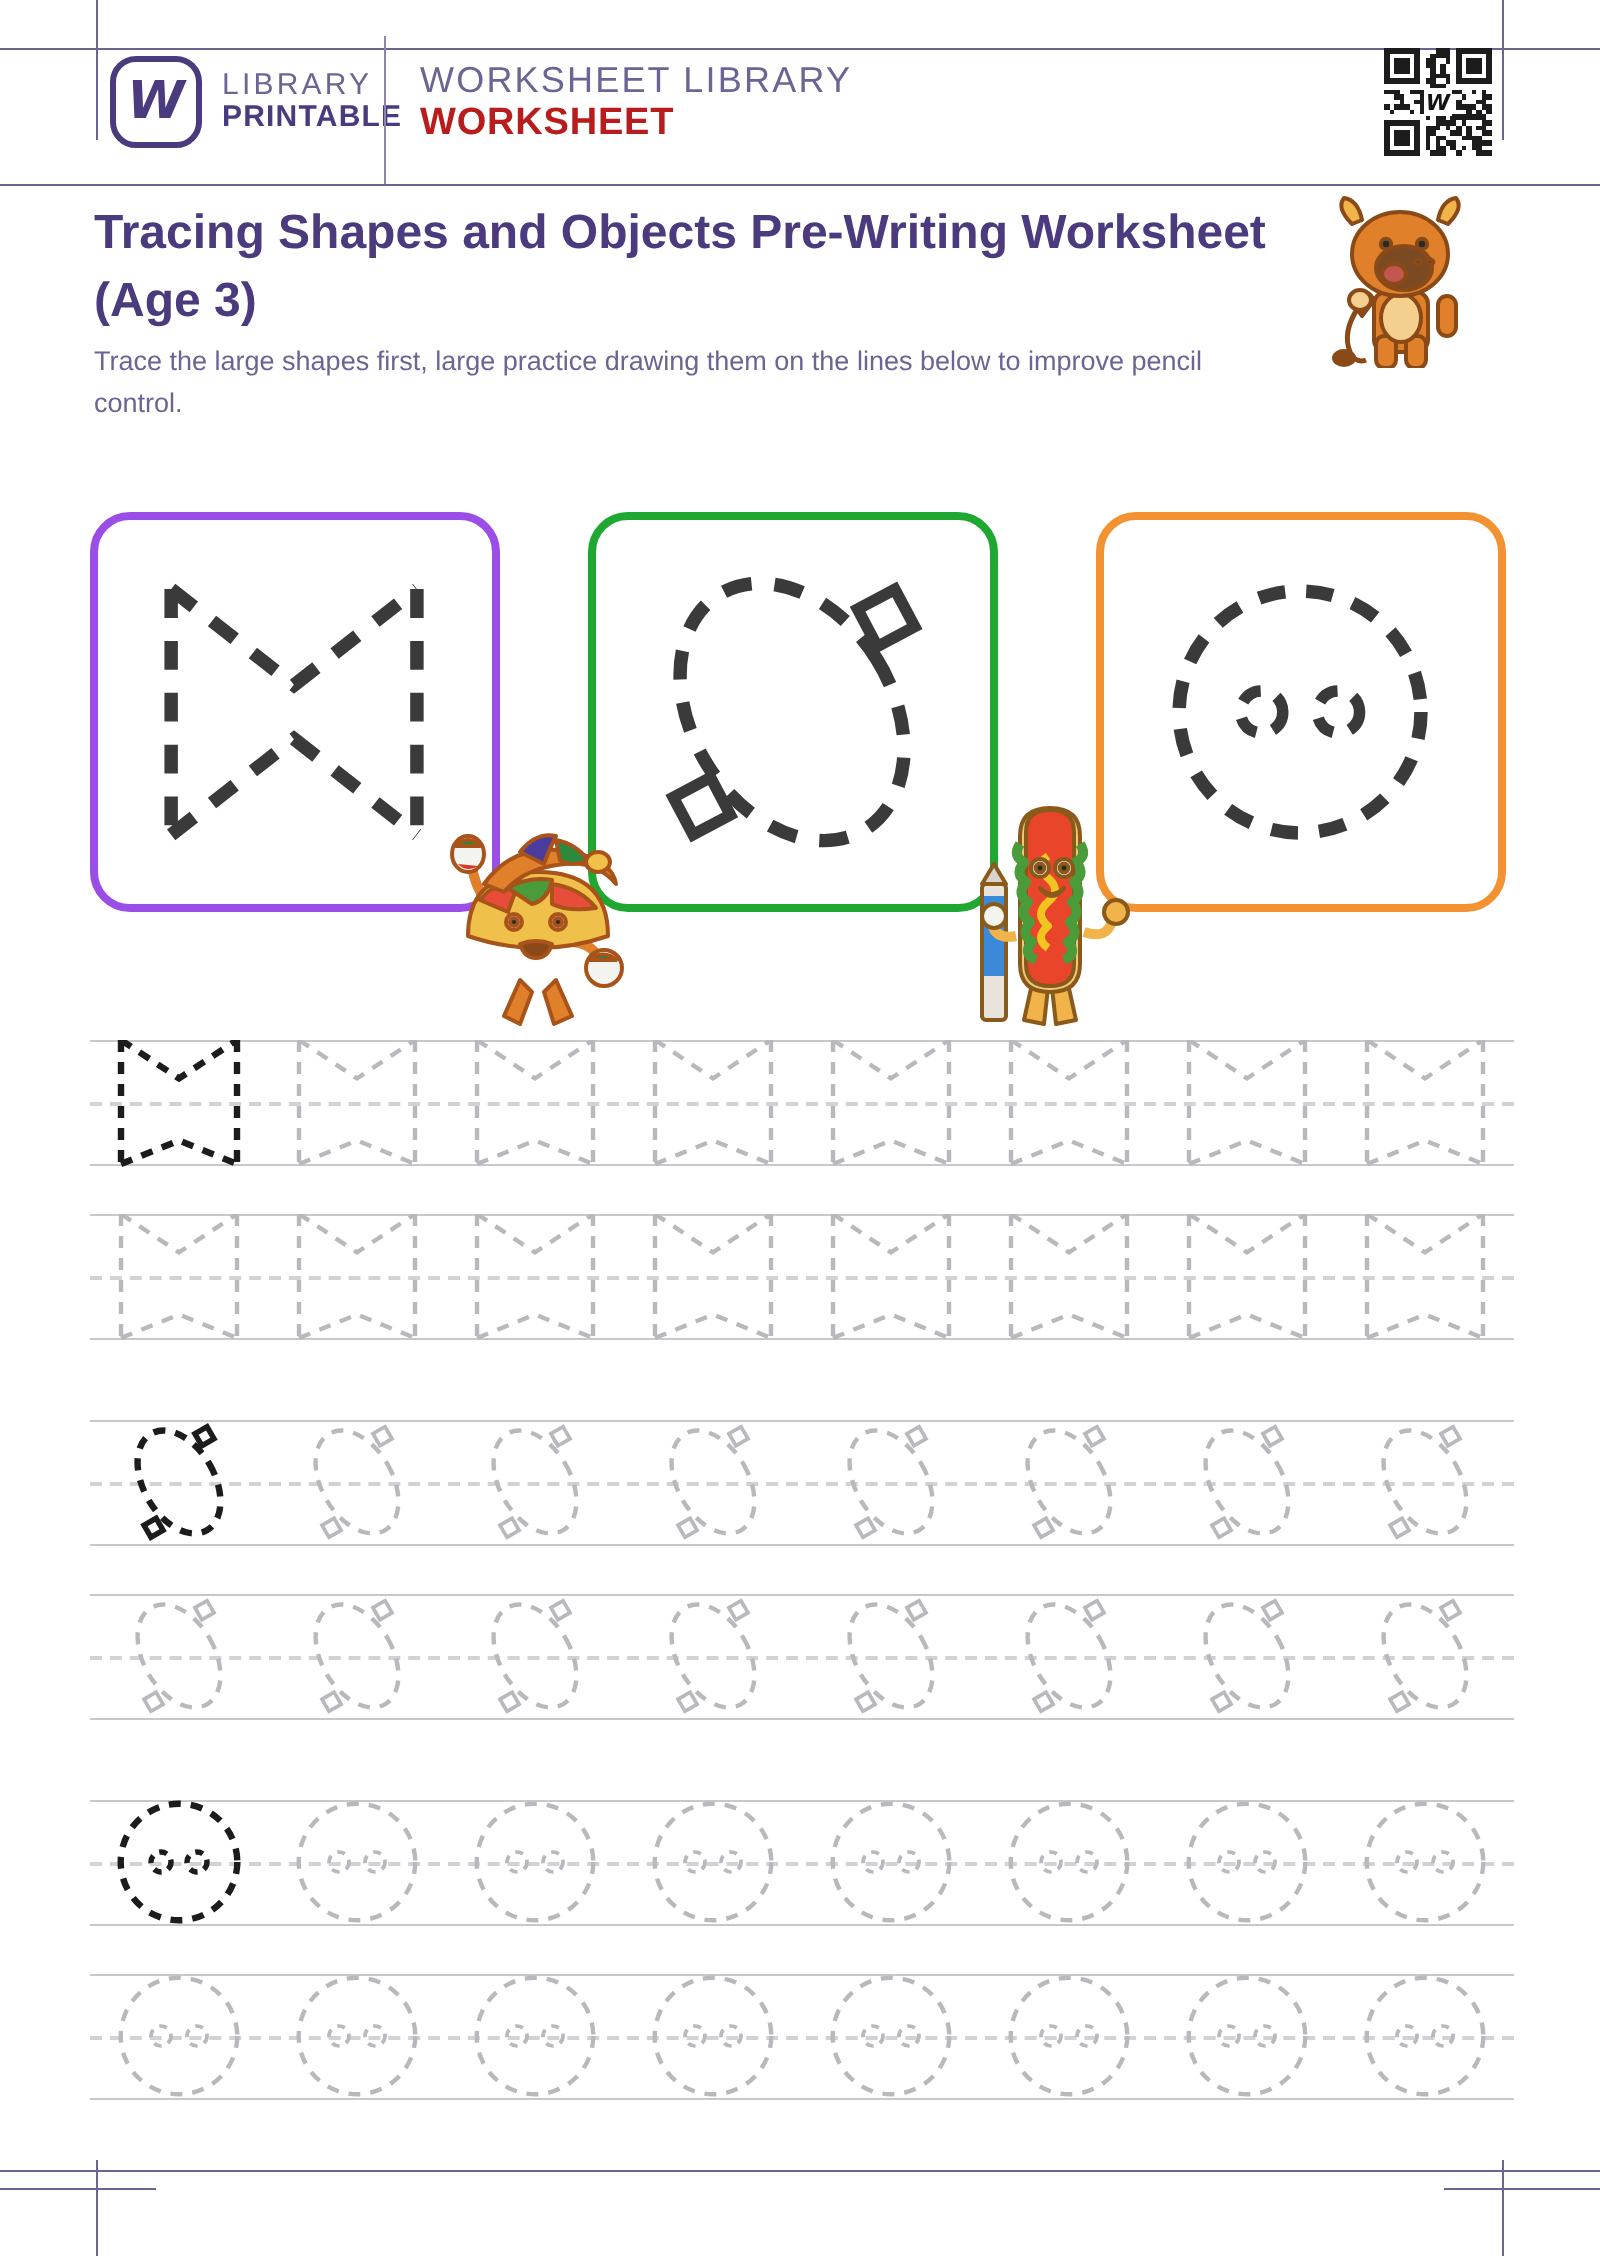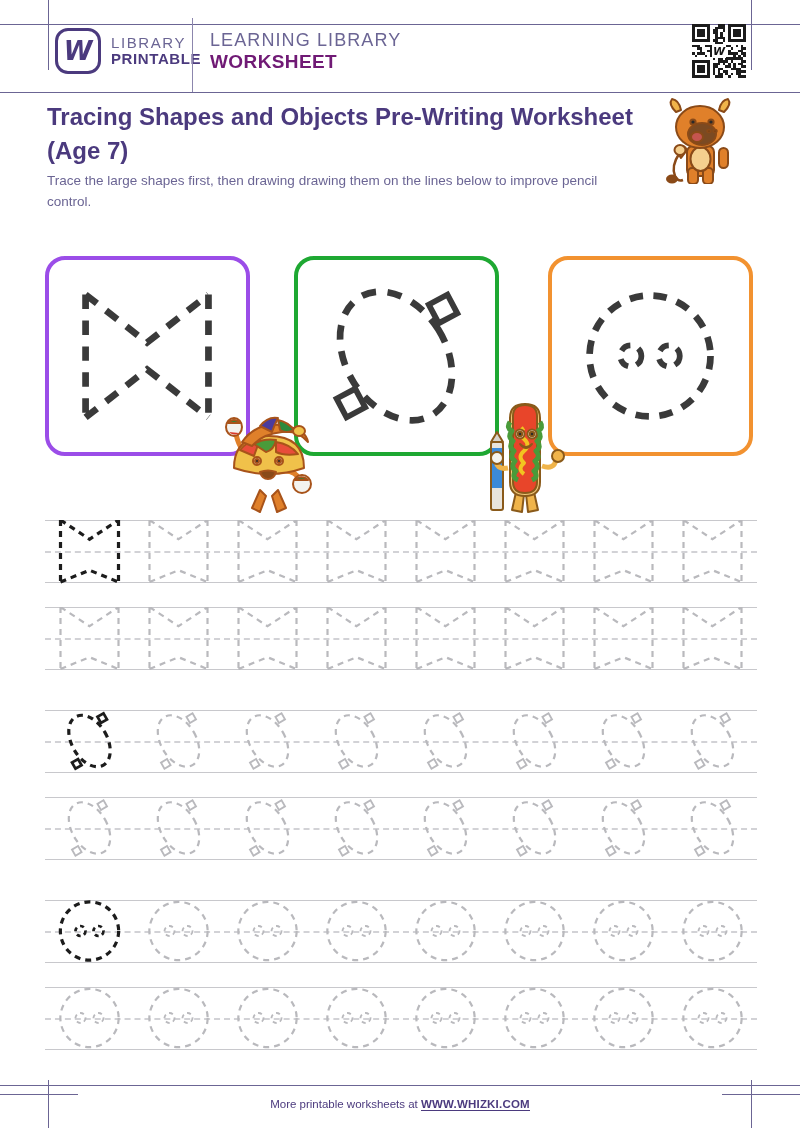--- a/index.html
+++ b/index.html
@@ -28,21 +28,21 @@
   }
   .logo-badge span{font-weight:bold;font-size:26px;font-style:italic;color:#4b3a7e;line-height:1;font-family:"DejaVu Sans",sans-serif;}
   .logo-text{line-height:1.05;}
   .logo-text .l1{font-size:15px;letter-spacing:1.6px;color:#6b6594;font-weight:400;}
   .logo-text .l2{font-size:15px;letter-spacing:0.6px;color:#4b3a7e;font-weight:bold;}
 
   .hdr-div{position:absolute;left:192px;top:18px;width:1px;height:74px;background:#8c86ad;}
 
   .hdr-titles{position:absolute;left:210px;top:30px;line-height:1.18;}
   .hdr-titles .t1{font-size:18px;letter-spacing:1.1px;color:#6b6594;font-weight:400;}
-  .hdr-titles .t2{font-size:19px;letter-spacing:0.4px;color:#701a75;font-weight:bold;}
+  .hdr-titles .t2{font-size:19px;letter-spacing:0.4px;color:#b91c1c;font-weight:bold;}
 
   
   .qr{position:absolute;left:692px;top:24px;width:54px;height:54px;}
   .qr .cell{position:absolute;background:#1c1c1c;}
   .qr .wmark{position:absolute;left:20px;top:20px;width:14px;height:14px;background:#fff;
     display:flex;align-items:center;justify-content:center;}
   .qr .wmark b{font-size:11px;font-style:italic;color:#141414;line-height:1;font-family:"DejaVu Sans",sans-serif;}
 
   
   .title{position:absolute;left:47px;top:100px;width:600px;
@@ -94,21 +94,21 @@
     </div>
     <div class="logo-text">
       <div class="l1">LIBRARY</div>
       <div class="l2">PRINTABLE</div>
     </div>
   </div>
 
   <div class="hdr-div"></div>
 
   <div class="hdr-titles">
-    <div class="t1">LEARNING LIBRARY</div>
+    <div class="t1">WORKSHEET LIBRARY</div>
     <div class="t2">WORKSHEET</div>
   </div>
 
   <div class="qr" id="qr-code">
       <div class="cell" style="left: 0px; top: 0px; width: 2.57143px; height: 2.57143px;"></div>
       <div class="cell" style="left: 2.57143px; top: 0px; width: 2.57143px; height: 2.57143px;"></div>
       <div class="cell" style="left: 5.14286px; top: 0px; width: 2.57143px; height: 2.57143px;"></div>
       <div class="cell" style="left: 7.71429px; top: 0px; width: 2.57143px; height: 2.57143px;"></div>
       <div class="cell" style="left: 10.2857px; top: 0px; width: 2.57143px; height: 2.57143px;"></div>
       <div class="cell" style="left: 12.8571px; top: 0px; width: 2.57143px; height: 2.57143px;"></div>
@@ -341,22 +341,22 @@
       <div class="cell" style="left: 28.2857px; top: 51.4286px; width: 2.57143px; height: 2.57143px;"></div>
       <div class="cell" style="left: 36px; top: 51.4286px; width: 2.57143px; height: 2.57143px;"></div>
       <div class="cell" style="left: 46.2857px; top: 51.4286px; width: 2.57143px; height: 2.57143px;"></div>
       <div class="cell" style="left: 48.8571px; top: 51.4286px; width: 2.57143px; height: 2.57143px;"></div>
       <div class="cell" style="left: 51.4286px; top: 51.4286px; width: 2.57143px; height: 2.57143px;"></div>
     <div class="wmark">
       <b>W</b>
     </div>
   </div>
 
-  <div class="title">Tracing Shapes and Objects Pre-Writing Worksheet (Age 7)</div>
-  <div class="subtitle">Trace the large shapes first, then drawing drawing them on the lines below to improve pencil control.</div>
+  <div class="title">Tracing Shapes and Objects Pre-Writing Worksheet (Age 3)</div>
+  <div class="subtitle">Trace the large shapes first, large practice drawing them on the lines below to improve pencil control.</div>
 
   <div class="box" id="box-1">
     <svg viewBox="0 0 205 200">
       <path d="M38 36 L38 164 M38 36 L102 86 L166 36 M38 164 L102 114 L166 164 M166 36 L166 164" fill="none" stroke="#3a3a3a" stroke-width="7" stroke-linecap="butt" stroke-dasharray="15 12"></path>
     </svg>
   </div>
 
   <div class="box" id="box-2">
     <svg viewBox="0 0 205 200">
       <ellipse cx="102" cy="100" rx="52" ry="72" transform="rotate(-32 102 100)" fill="none" stroke="#3a3a3a" stroke-width="7" stroke-dasharray="15 12"></ellipse>
@@ -604,17 +604,14 @@
           <circle cx="569.5" cy="31" r="5" fill="none" stroke="#b9b9bd" stroke-width="1.87" stroke-dasharray="4 3.5"></circle>
           <circle cx="587.5" cy="31" r="5" fill="none" stroke="#b9b9bd" stroke-width="1.87" stroke-dasharray="4 3.5"></circle>
           <circle cx="667.5" cy="31" r="29.139999999999997" fill="none" stroke="#b9b9bd" stroke-width="2.2" stroke-dasharray="6 5"></circle>
           <circle cx="658.5" cy="31" r="5" fill="none" stroke="#b9b9bd" stroke-width="1.87" stroke-dasharray="4 3.5"></circle>
           <circle cx="676.5" cy="31" r="5" fill="none" stroke="#b9b9bd" stroke-width="1.87" stroke-dasharray="4 3.5"></circle>
         </svg>
       </div>
     </div>
 
   <div class="foot-rule"></div>
-  <div class="foot">
-    <span>More printable worksheets at </span><b>WWW.WHIZKI.COM</b>
-  </div>
 
 </div>
 
 </body></html>

